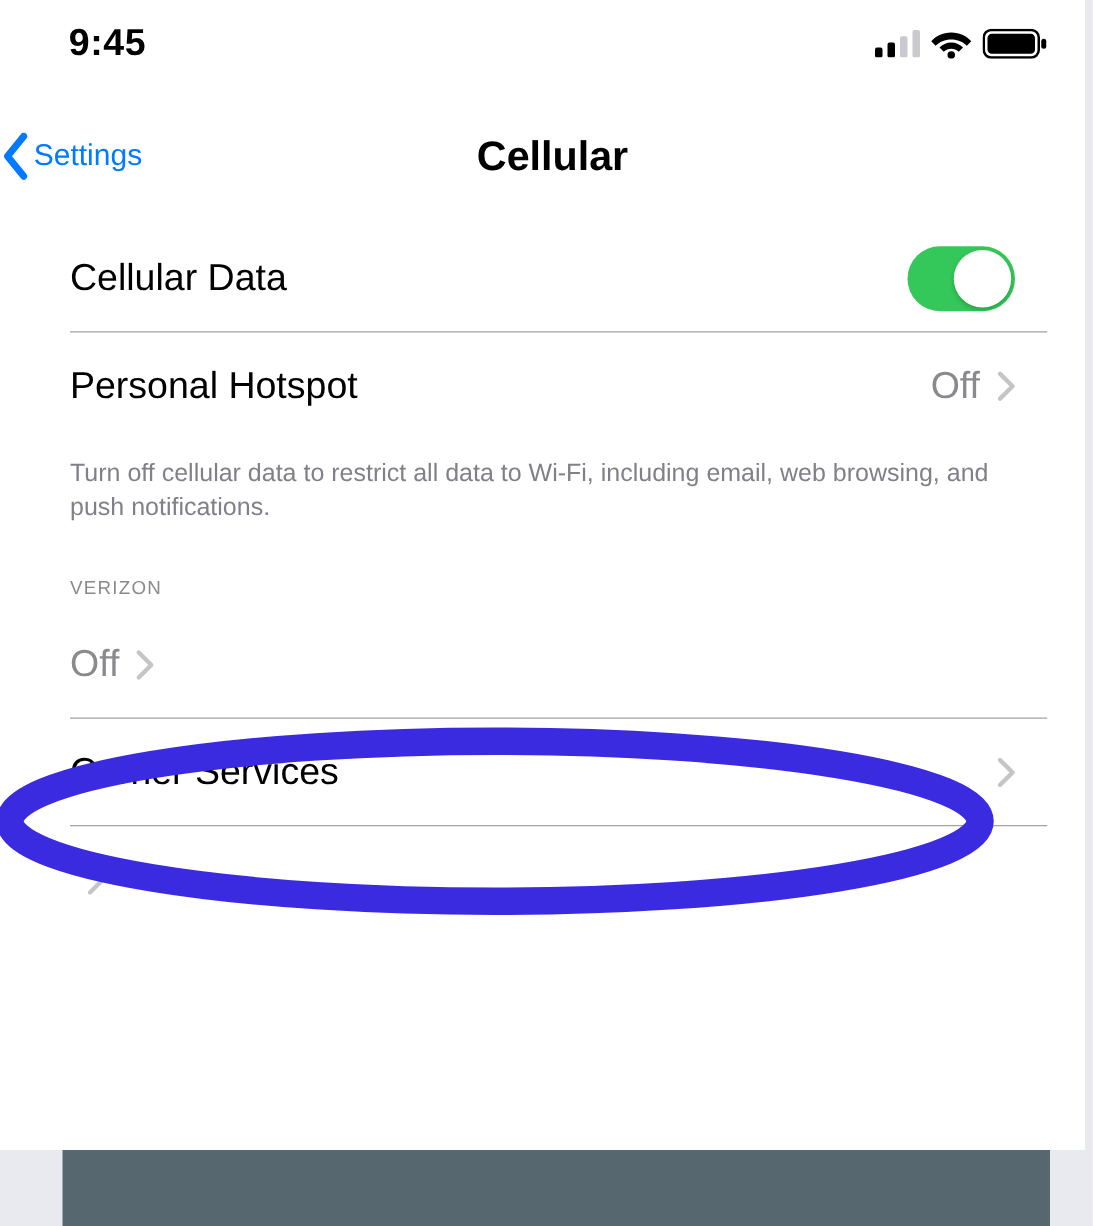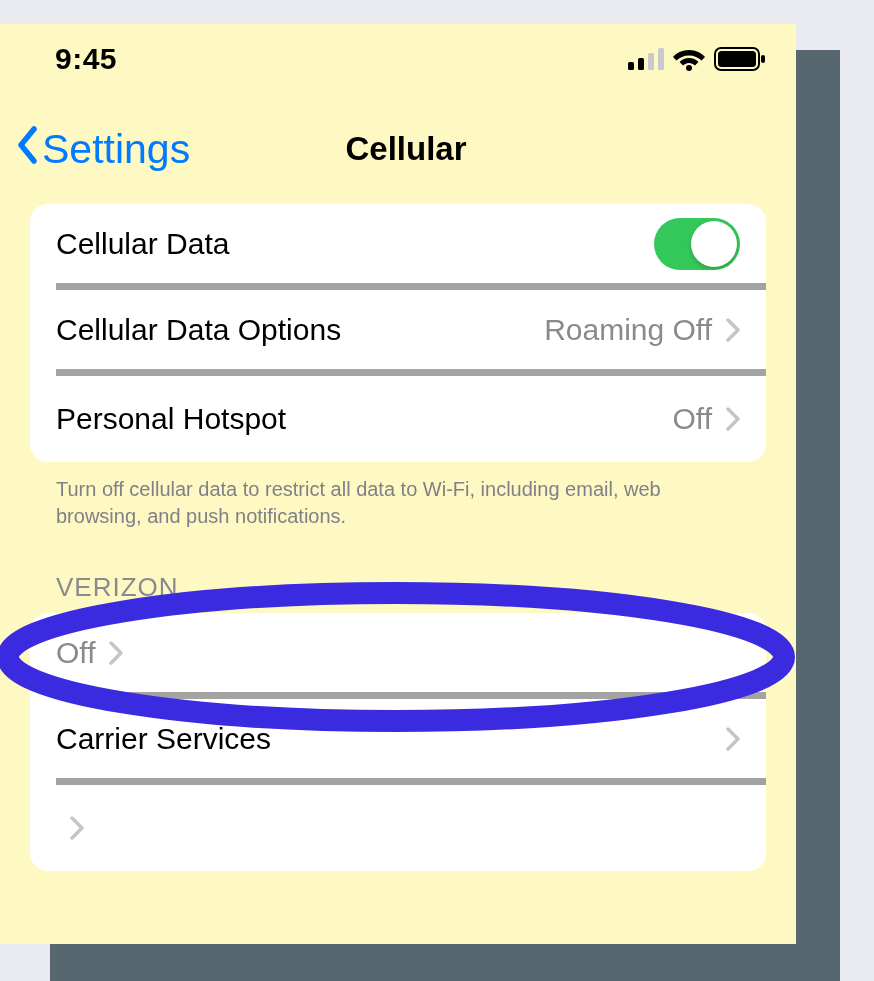--- a/index.html
+++ b/index.html
@@ -17,25 +17,24 @@
       left: 50px;
       width: 790px;
       height: 931px;
       background: #57676f;
       z-index: 0;
     }
     .screen {
       position: absolute;
       top: 0;
       left: 0;
-      width: 796px;
+      width: 868px;
       height: 920px;
-      background: #fef9c3;
+      background: #ffffff;
       z-index: 1;
-      margin-top: 24px;
     }
     
     .statusbar {
       display: flex;
       align-items: center;
       justify-content: space-between;
       height: 70px;
       padding: 0 30px 0 55px;
     }
     .statusbar .time {
@@ -50,25 +49,25 @@
     }
     
     .navheader {
       position: relative;
       height: 110px;
       display: flex;
       align-items: center;
     }
     .back {
       display: flex;
-      align-items: flex-start;
+      align-items: center;
       gap: 4px;
       color: #007aff;
-      font-size: 41px;
-      padding-left: 16px;
+      font-size: 24px;
+      padding-left: 1px;
       cursor: pointer;
     }
     .back .chevron-left {
       font-size: 40px;
       line-height: 1;
     }
     .nav-title {
       position: absolute;
       left: 16px;
       right: 0;
@@ -88,30 +87,30 @@
     }
     .group + .footer {
       padding: 14px 26px 0 26px;
       color: #808088;
       font-size: 20px;
       line-height: 1.35;
     }
     .section-header {
       padding: 42px 26px 10px 26px;
       color: #8a8a8e;
-      font-size: 26px;
+      font-size: 15px;
       letter-spacing: 1px;
     }
     .row {
       display: flex;
       align-items: center;
       height: 86px;
       padding: 0 26px 0 0;
       margin-left: 26px;
-      border-bottom: 7px solid #a3a3a3;
+      border-bottom: 1px solid #a3a3a3;
       font-size: 30px;
       cursor: pointer;
     }
     .row:last-child { border-bottom: none; }
     .row .label {
       flex: 1;
       color: #000;
     }
     .row .value {
       color: #8a8a8e;
@@ -195,27 +194,20 @@
 
     <div class="group">
 
       <div class="row">
         <span class="label">Cellular Data</span>
         <div class="toggle">
           <div class="knob"></div>
         </div>
       </div>
 
-      <div class="row">
-        <span class="label">Cellular Data Options</span>
-        <span class="value">Roaming Off</span>
-        <svg class="chevron" width="14" height="24" viewBox="0 0 14 24">
-          <polyline points="2,2 12,12 2,22" fill="none" stroke="#c5c5c8" stroke-width="3.5" stroke-linecap="round" stroke-linejoin="round"></polyline>
-        </svg>
-      </div>
 
       <div class="row">
         <span class="label">Personal Hotspot</span>
         <span class="value">Off</span>
         <svg class="chevron" width="14" height="24" viewBox="0 0 14 24">
           <polyline points="2,2 12,12 2,22" fill="none" stroke="#c5c5c8" stroke-width="3.5" stroke-linecap="round" stroke-linejoin="round"></polyline>
         </svg>
       </div>
 
     </div>

